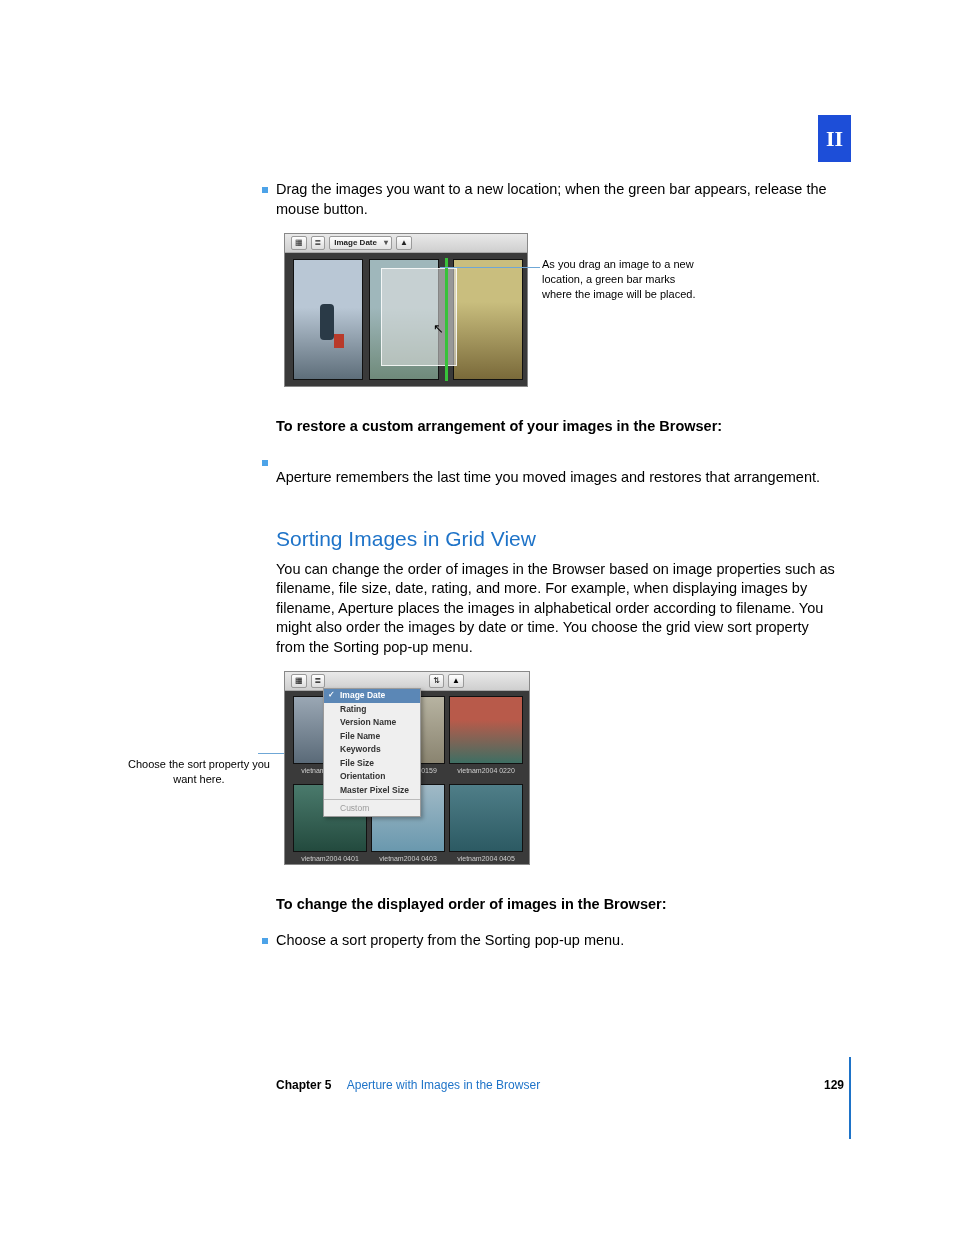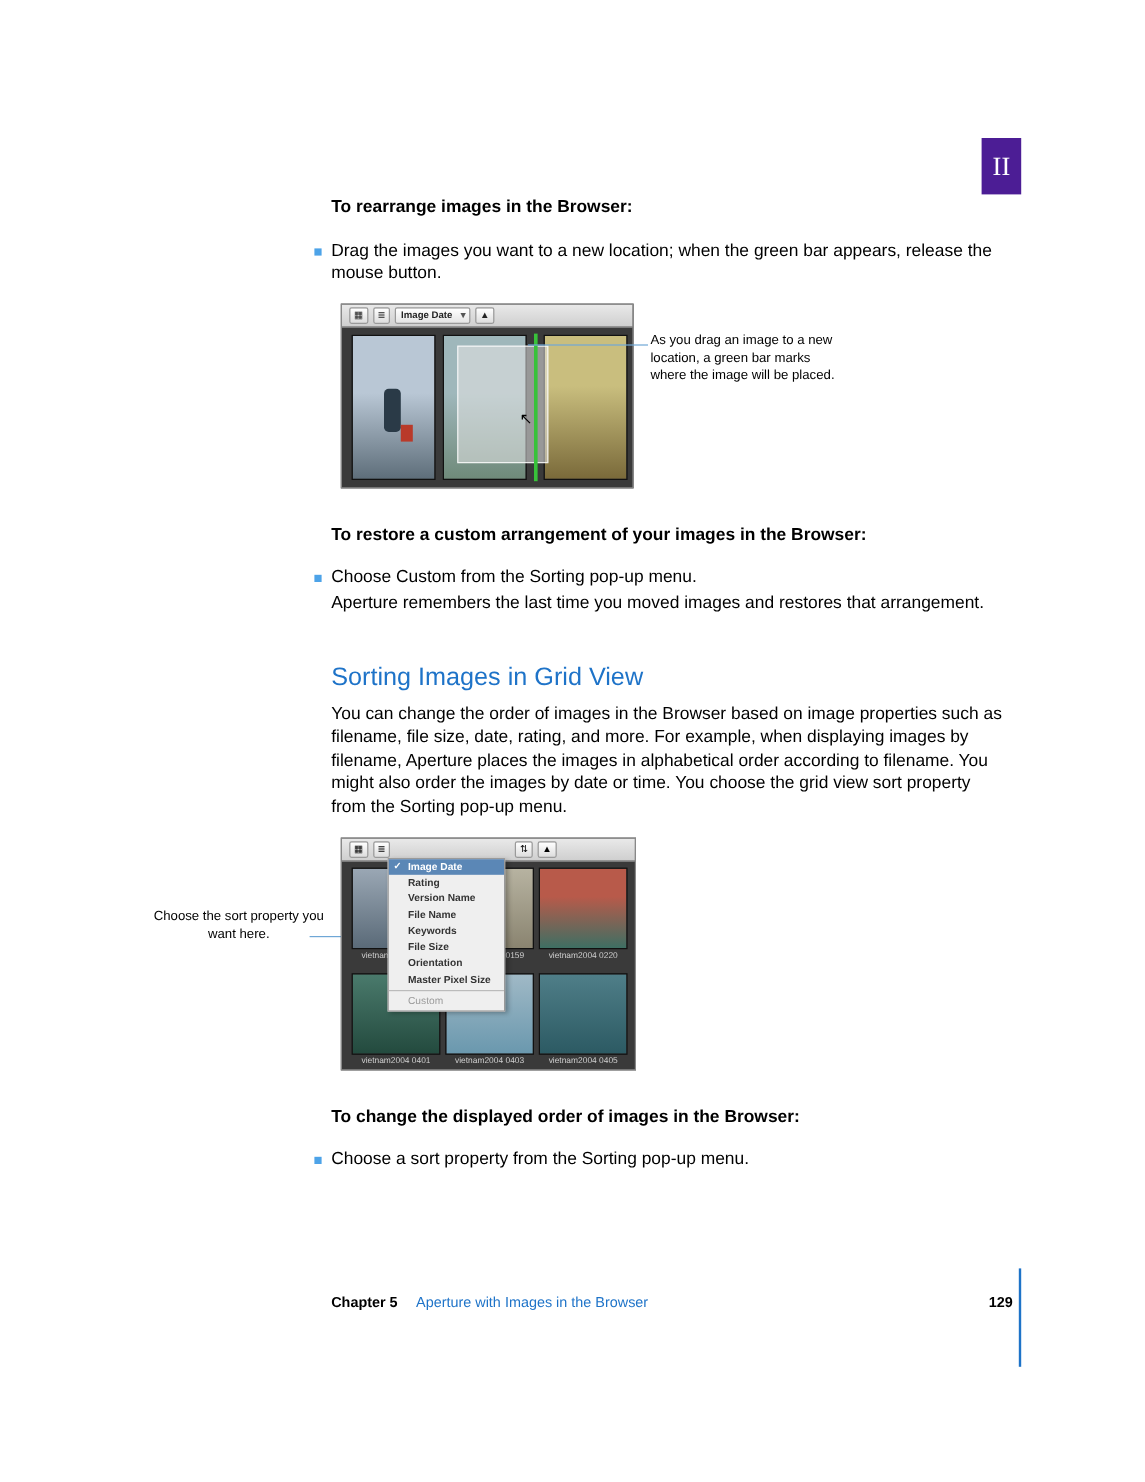--- a/index.html
+++ b/index.html
@@ -13,25 +13,25 @@
     background: #fff;
     font-size: 14.5px;
     line-height: 1.35;
   }
   .part-tab {
     position: absolute;
     right: 103px;
     top: 115px;
     width: 33px;
     height: 47px;
-    background: #4c1d95;
+    background: #1d4ed8;
     color: #fff;
     text-align: center;
     font-size: 22px;
-    font-weight: 400;
+    font-weight: 700;
     line-height: 47px;
     font-family: "Times New Roman", serif;
   }
   .content {
     position: absolute;
     left: 276px;
     top: 164px;
     width: 560px;
   }
   .bold-lead { font-weight: 700; margin: 0 0 2px 0; }
@@ -161,21 +161,20 @@
     background: #1e73c8;
   }
 </style>
 </head>
 <body>
 
 <div class="part-tab">II</div>
 
 <div class="content">
 
-  <p class="bold-lead">To rearrange images in the Browser:</p>
   <div class="bullet-row">
     <span class="bullet-sq"></span>
     <span>Drag the images you want to a new location; when the green bar appears, release the mouse button.</span>
   </div>
 
   <div class="fig1-wrap">
     <div class="fig1-panel">
       <div class="fig1-toolbar">
         <span class="tb-btn">▦</span>
         <span class="tb-btn">≣</span>
@@ -192,21 +191,20 @@
       <div class="green-bar"></div>
       <span class="cursor1">↖</span>
     </div>
     <div class="callout-line1"></div>
     <div class="callout1">As you drag an image to a new location, a green bar marks where the image will be placed.</div>
   </div>
 
   <p class="bold-lead">To restore a custom arrangement of your images in the Browser:</p>
   <div class="bullet-row">
     <span class="bullet-sq"></span>
-    <span>Choose Custom from the Sorting pop-up menu.</span>
   </div>
   <p class="para" style="">Aperture remembers the last time you moved images and restores that arrangement.</p>
 
   <div class="gap-lg"></div>
 
   <h2 class="h2">Sorting Images in Grid View</h2>
   <p class="para">You can change the order of images in the Browser based on image properties such as filename, file size, date, rating, and more. For example, when displaying images by filename, Aperture places the images in alphabetical order according to filename. You might also order the images by date or time. You choose the grid view sort property from the Sorting pop-up menu.</p>
 
   <div class="fig2-wrap">
     <div class="callout-line2"></div>

